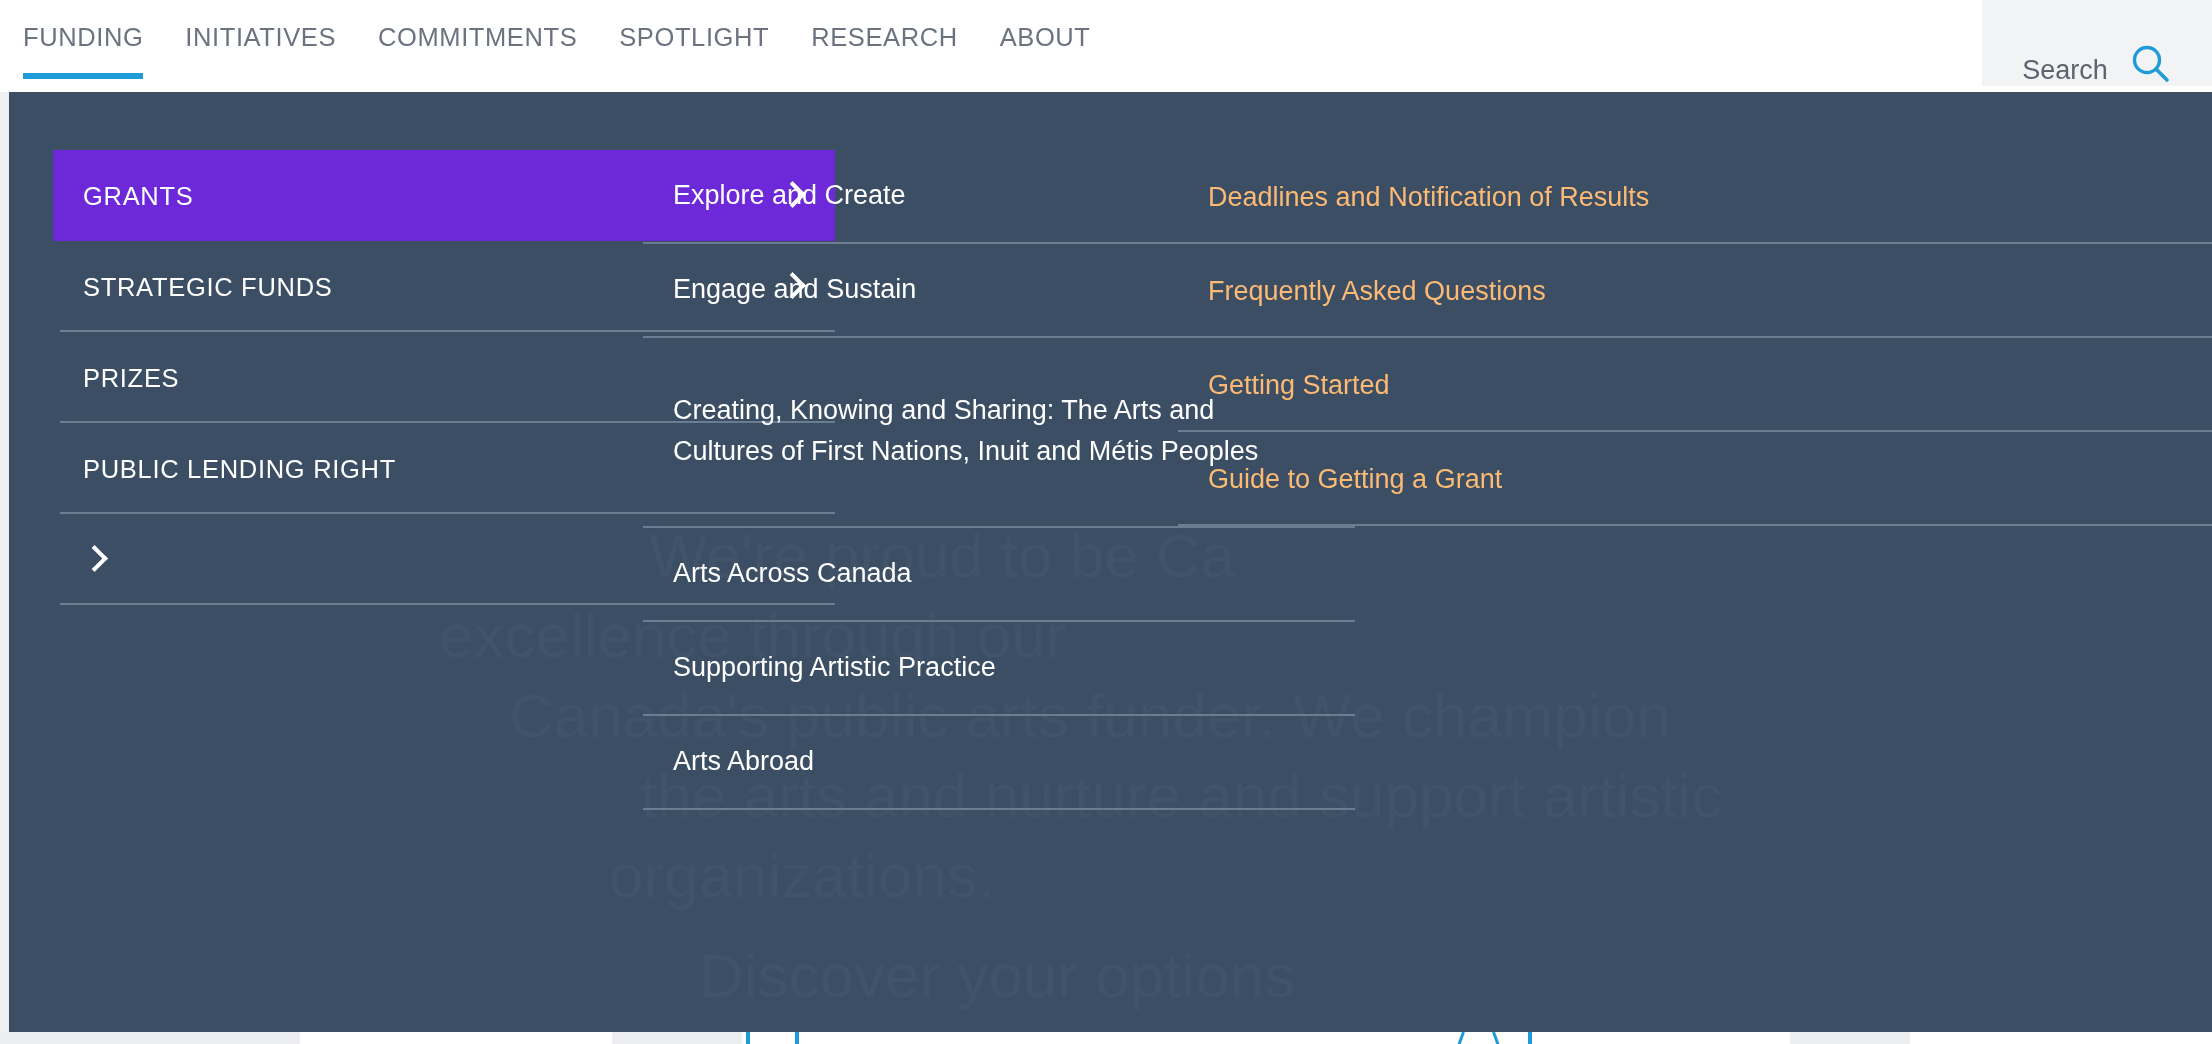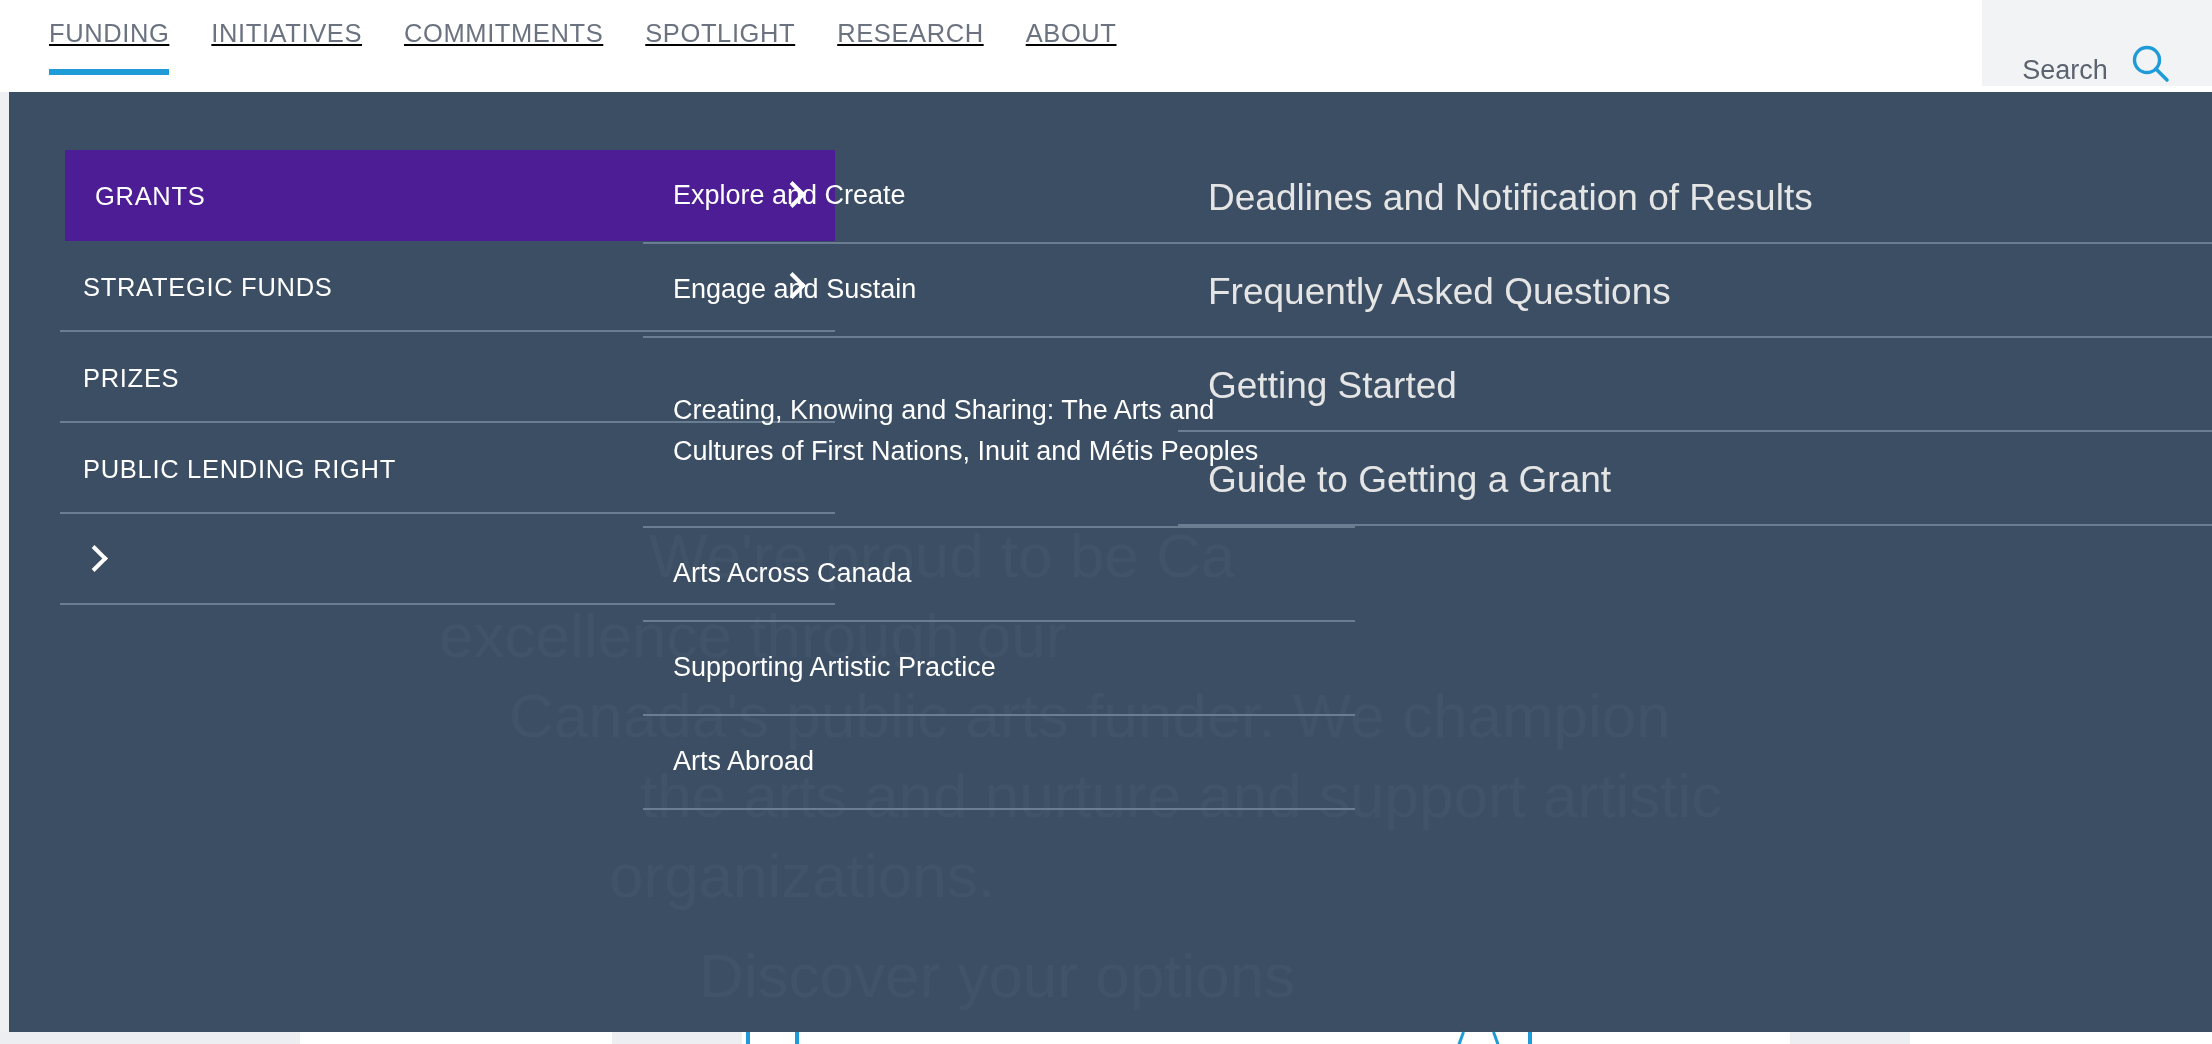--- a/index.html
+++ b/index.html
@@ -25,25 +25,24 @@
     top: 0; left: 0;
     width: 2212px;
     height: 86px;
     background: #ffffff;
     display: flex;
     align-items: stretch;
   }
 
   .nav {
     display: flex;
-    align-items: flex-start;
-    padding-left: 28px;
+    align-items: center;
+    padding-left: 2px;
     padding-top: 18px;
     flex: 1 1 auto;
-    text-decoration: underline;
   }
 
   .nav-item {
     position: relative;
     padding: 0 21px;
     height: 60px;
     display: flex;
     align-items: flex-start;
     cursor: pointer;
   }
@@ -135,21 +134,21 @@
 
   .primary-item {
     position: relative;
     height: 91px;
     display: flex;
     align-items: center;
     padding: 0 32px 0 30px;
     cursor: pointer;
   }
 
-  .primary-item.selected { background: #4c1d95; margin-left: 12px; }
+  .primary-item.selected { background: #6d28d9; }
 
   .primary-label {
     font-size: 25.5px;
     letter-spacing: 0.7px;
     color: #ffffff;
     font-weight: 400;
     line-height: 30px;
     white-space: nowrap;
     flex: 1 1 auto;
   }
@@ -228,22 +227,22 @@
   .ter-item {
     position: relative;
     padding: 0 0 0 30px;
     display: flex;
     align-items: center;
     min-height: 94px;
     cursor: pointer;
   }
 
   .ter-label {
-    font-size: 37px;
-    color: #e5e5e5;
+    font-size: 27px;
+    color: #fdba74;
     line-height: 41px;
     font-weight: 400;
     white-space: nowrap;
   }
 
   .ter-item .divider {
     position: absolute;
     left: 0;
     right: 0;
     bottom: 0;

